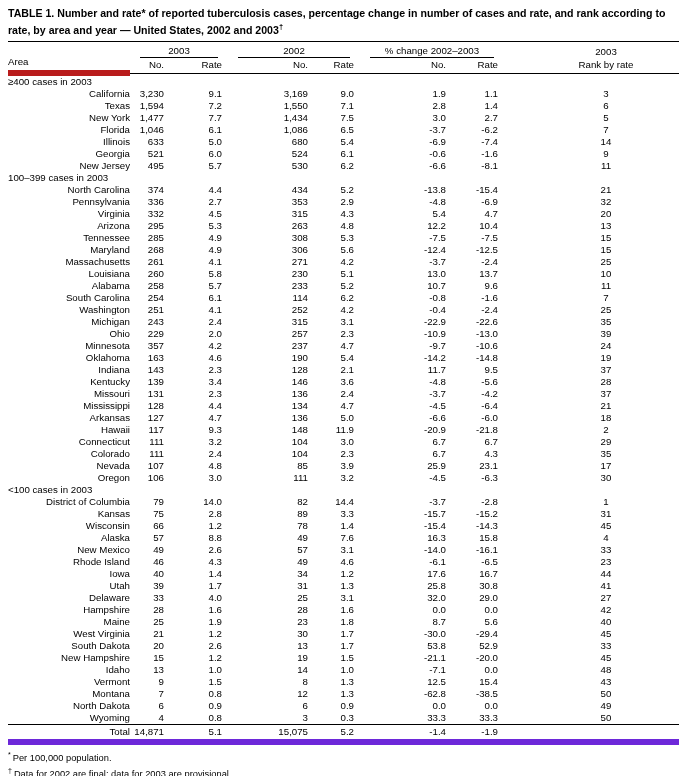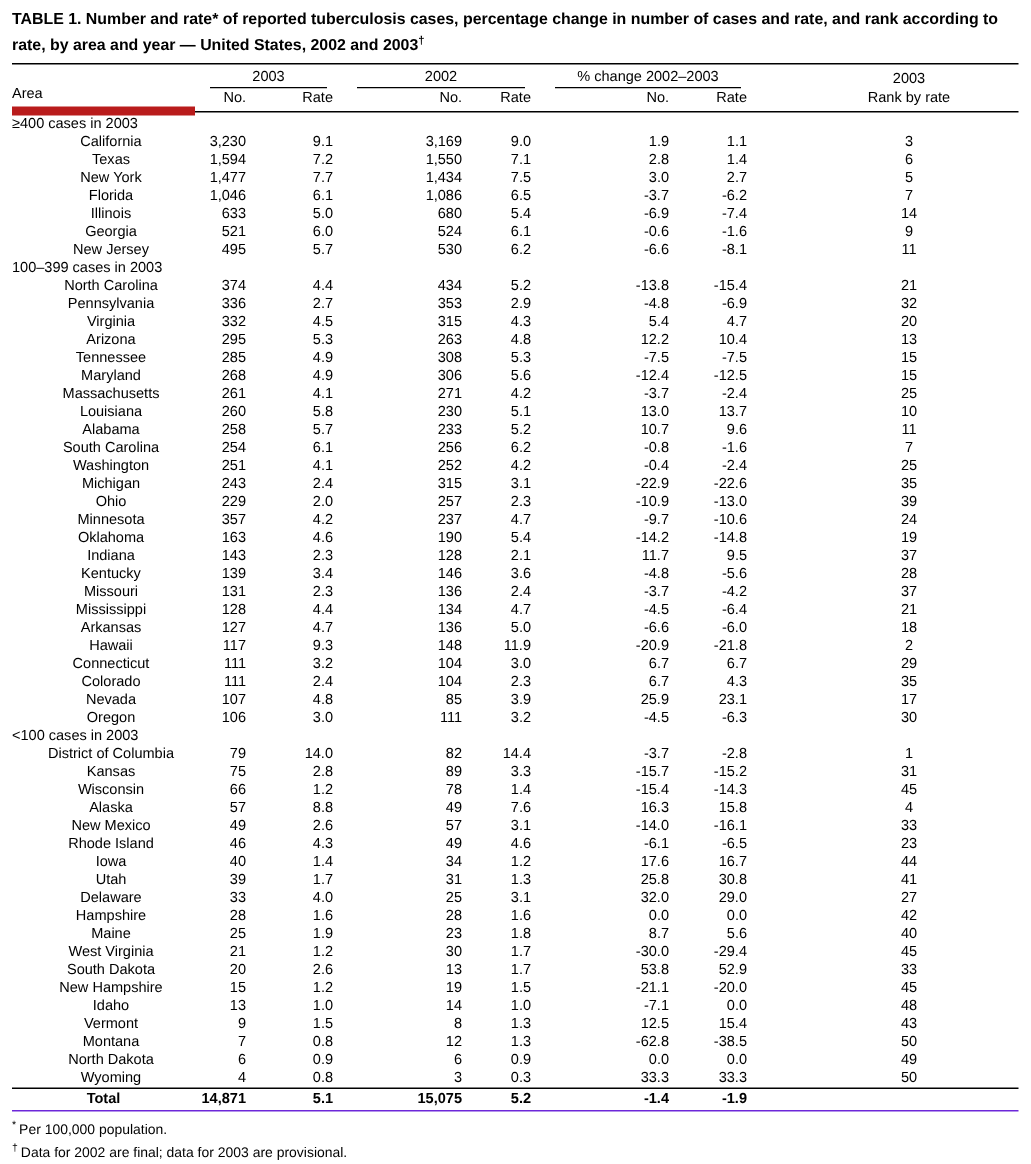--- a/index.html
+++ b/index.html
@@ -26,24 +26,24 @@
   .tb thead tr.grow th { border-top:1px solid #000; padding-top:3px;margin-top:27px; }
   .tb th.area-h { text-align:left; border-bottom:6px solid #b91c1c; padding-bottom:2px; }
   .grpline { border-bottom:1px solid #000; margin:0 10px; text-align:center; }
   .tb th.grp-rank { text-align:center; padding-left:29px; }
   .tb tr.srow th { border-bottom:1px solid #000; padding-top:1px; padding-bottom:2px; }
   .tb th.num { text-align:right; padding-right:6px; }
   .tb th.rank { text-align:center; padding-left:29px; }
 
   
   .tb td.num  { text-align:right; padding-right:6px; }
-  .tb td.area { text-align:center; padding-left:10px; }
+  .tb td.area { text-align:right; padding-left:10px; }
   .tb td.rank { text-align:center; padding-left:29px; }
   .tb td.section-label { text-align:left; padding-left:0; }
-  .tb tr.total td { border-top:1px solid #000; border-bottom:1px solid #6d28d9; padding-top:1px; padding-bottom:1px;font-weight:bold; }
+  .tb tr.total td { border-top:1px solid #000; border-bottom:6px solid #6d28d9; padding-top:1px; padding-bottom:1px; }
   .tb tr.total td.area { padding-left:0; }
 
   .footnotes { margin-top:4px; font-size:9.3px; line-height:11.5px; }
   .footnotes sup { font-size:7px; margin-right:2px; }
 </style>
 </head>
 <body>
 
 <div class="page">
 
@@ -250,21 +250,21 @@
           <td class="num">233</td>
           <td class="num">5.2</td>
           <td class="num">10.7</td>
           <td class="num">9.6</td>
           <td class="rank">11</td>
         </tr>
         <tr>
           <td class="area">South Carolina</td>
           <td class="num">254</td>
           <td class="num">6.1</td>
-          <td class="num">256</td>
+          <td class="num">114</td>
           <td class="num">6.2</td>
           <td class="num">-0.8</td>
           <td class="num">-1.6</td>
           <td class="rank">7</td>
         </tr>
         <tr>
           <td class="area">Washington</td>
           <td class="num">251</td>
           <td class="num">4.1</td>
           <td class="num">252</td>

